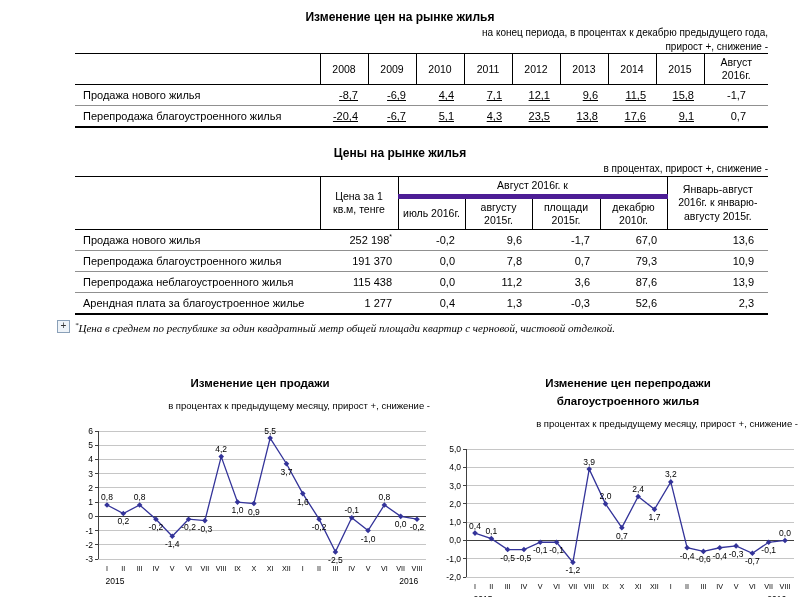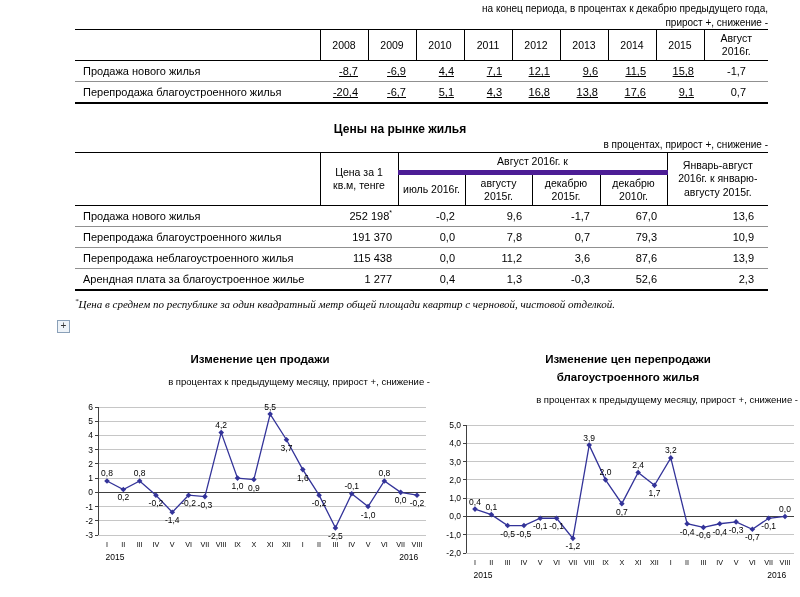--- a/index.html
+++ b/index.html
@@ -32,20 +32,21 @@
   .ct{font-weight:bold;font-size:11.5px;text-align:center;line-height:1.55;padding-left:24px;}
   .cs{font-size:9.5px;text-align:right;padding:7px 2px 2px 0;}
   svg{display:block;margin-top:2px;}
   svg text{font-family:"Liberation Sans",sans-serif;}
 </style>
 </head>
 <body>
 
 <div class="page">
 
+  <div class="main-title">Изменение цен на рынке жилья</div>
   <div class="sub-wrap">
     <div>на конец периода, в процентах к декабрю предыдущего года,</div>
     <div>прирост +, снижение -</div>
   </div>
 
   <table class="t1">
     <colgroup>
       <col style="width:245px">
         <col style="width:48px">
         <col style="width:48px">
@@ -83,21 +84,21 @@
           <td class="num">11,5</td>
           <td class="num">15,8</td>
           <td class="numlast">-1,7</td>
         </tr>
         <tr>
           <td class="lbl">Перепродажа благоустроенного жилья</td>
           <td class="num">-20,4</td>
           <td class="num">-6,7</td>
           <td class="num">5,1</td>
           <td class="num">4,3</td>
-          <td class="num">16,8</td>
+          <td class="num">23,5</td>
           <td class="num">13,8</td>
           <td class="num">17,6</td>
           <td class="num">9,1</td>
           <td class="numlast">0,7</td>
         </tr>
       </tbody>
   </table>
 
   <div class="main-title t2title">Цены на рынке жилья</div>
   <div class="sub-wrap">в процентах, прирост +, снижение -</div>
@@ -115,21 +116,21 @@
     <thead>
       <tr>
         <th class="lbl" rowspan="2"></th>
         <th class="vx" rowspan="2">Цена за 1 кв.м, тенге</th>
         <th class="vx hx" colspan="4">Август 2016г. к</th>
         <th class="vx" rowspan="2">Январь-август 2016г. к январю-августу 2015г.</th>
       </tr>
       <tr id="t2-subhead">
           <th class="vx">июль 2016г.</th>
           <th class="vx">августу 2015г.</th>
-          <th class="vx">декабрю 2015г.</th>
+          <th class="vx">площади 2015г.</th>
           <th class="vx">декабрю 2010г.</th>
         </tr>
     </thead>
     <tbody id="t2-body">
         <tr>
           <td class="lbl">Продажа нового жилья</td>
           <td class="price">252 198<sup>*</sup></td>
           <td class="sc">-0,2</td>
           <td class="sc">9,6</td>
           <td class="sc">-1,7</td>

